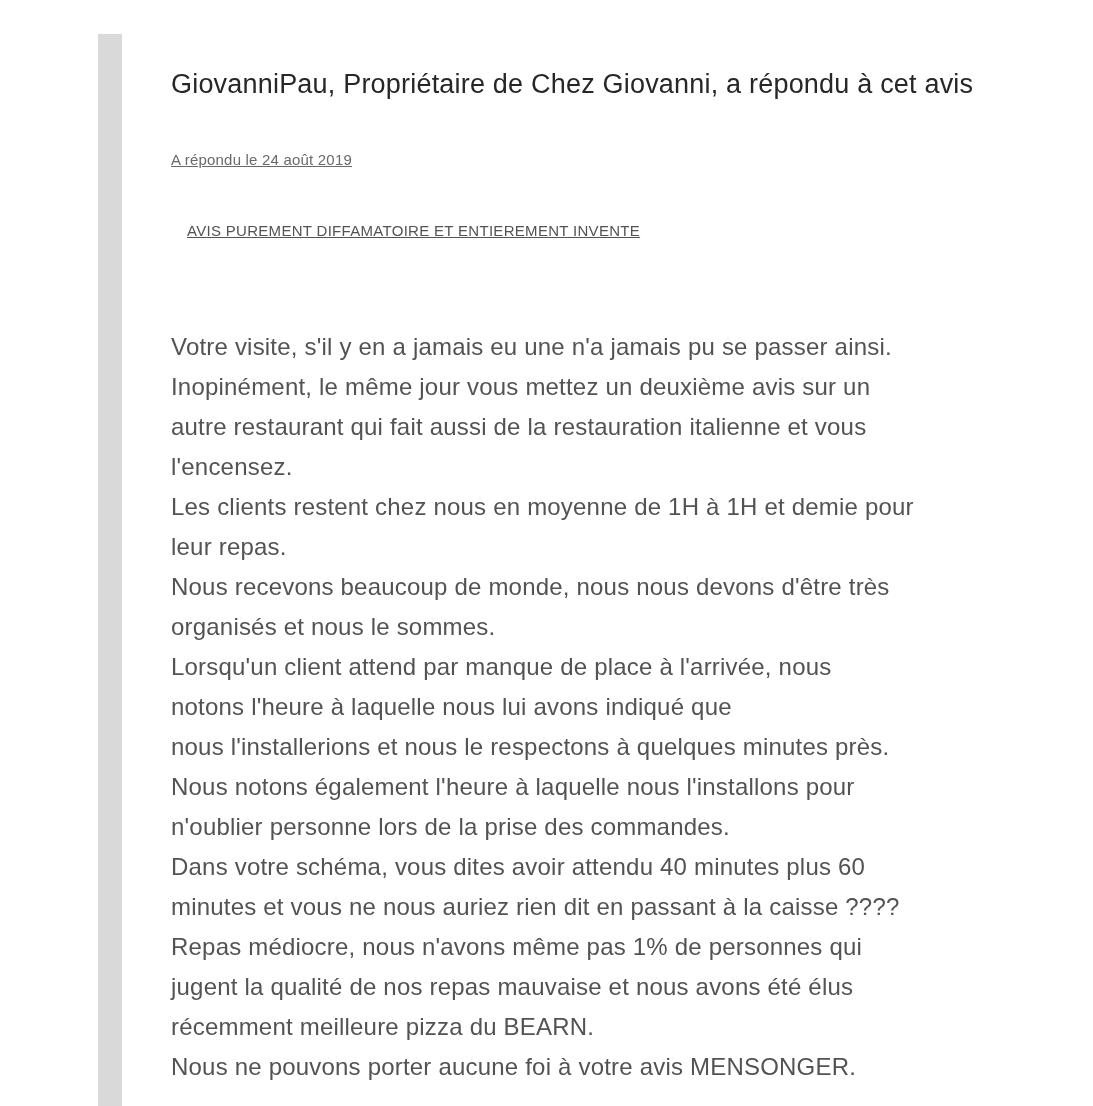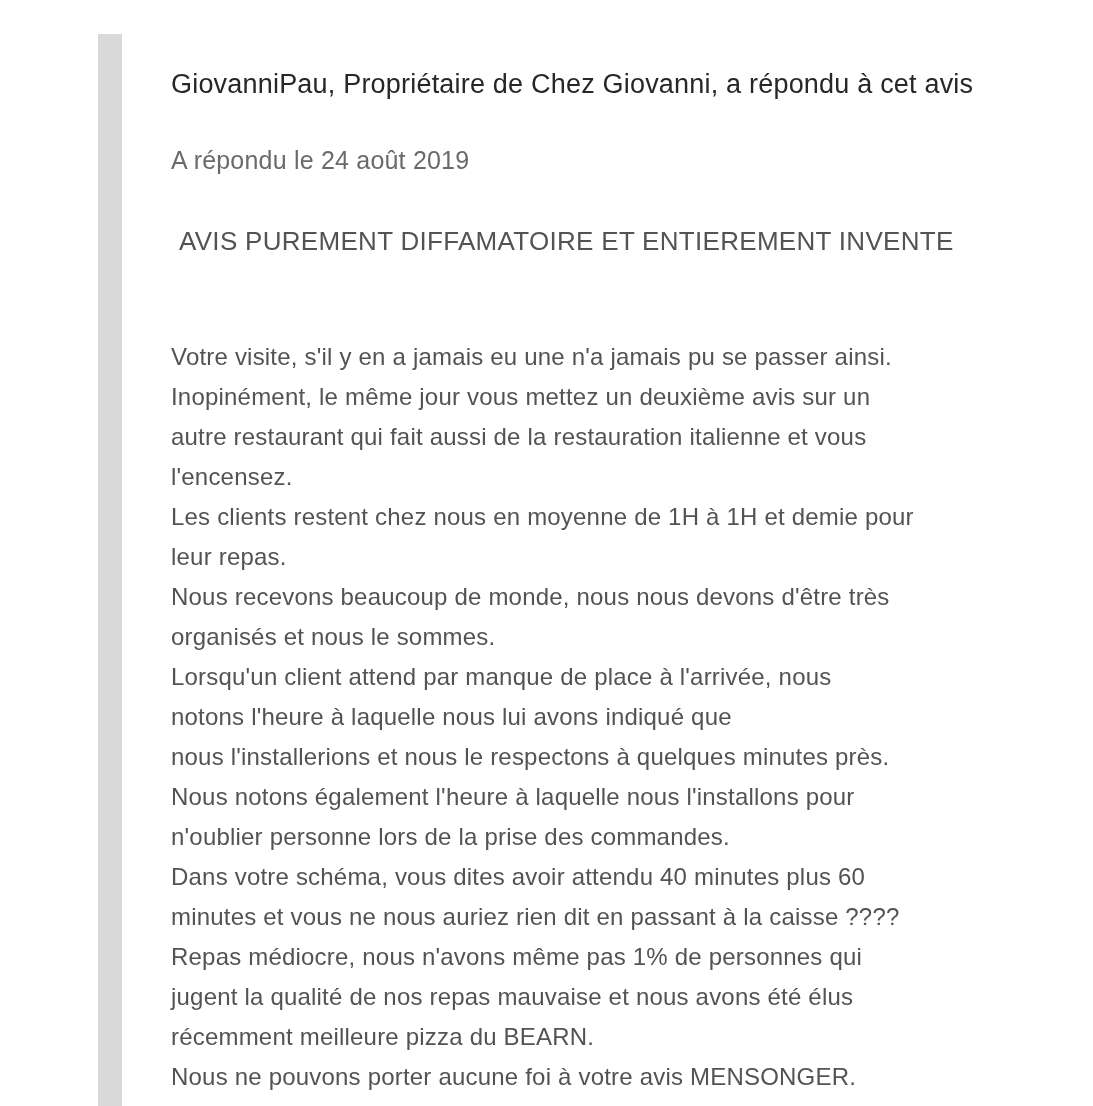--- a/index.html
+++ b/index.html
@@ -38,32 +38,34 @@
     width: 870px;
   }
   .author-line {
     font-size: 27px;
     line-height: 32px;
     letter-spacing: 0.2px;
     color: var(--author_text);
     margin: 0 0 24px 0;
   }
   .date-line {
-    font-size: 25px;
+    font-size: 15px;
     line-height: 24px;
     letter-spacing: 0.2px;
     color: var(--date_text);
-    margin: 0 0 30px 0;
+    margin: 0 0 20px 0;
+    text-decoration: underline;
   }
   .response-title {
-    font-size: 26px;
+    font-size: 15px;
     line-height: 30px;
     letter-spacing: 0.3px;
     color: var(--title_text);
-    margin: 8px;
+    margin: 16px;
+    text-decoration: underline;
   }
   .response-body {
     margin-top: 57px;
     font-size: 24px;
     line-height: 40px;
     letter-spacing: 0.2px;
     color: var(--body_text);
     white-space: pre-line;
   }
 </style>

